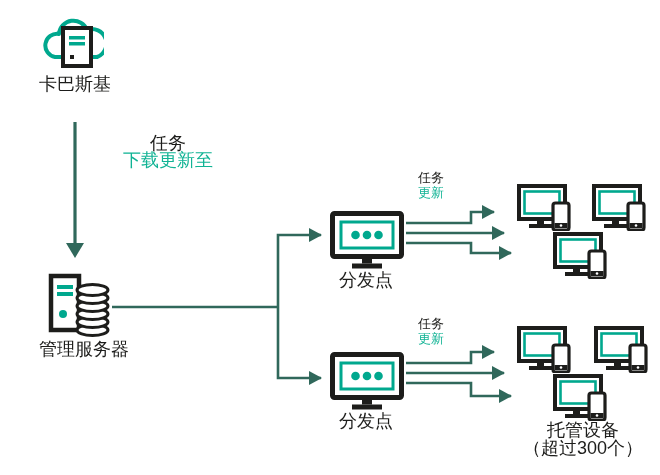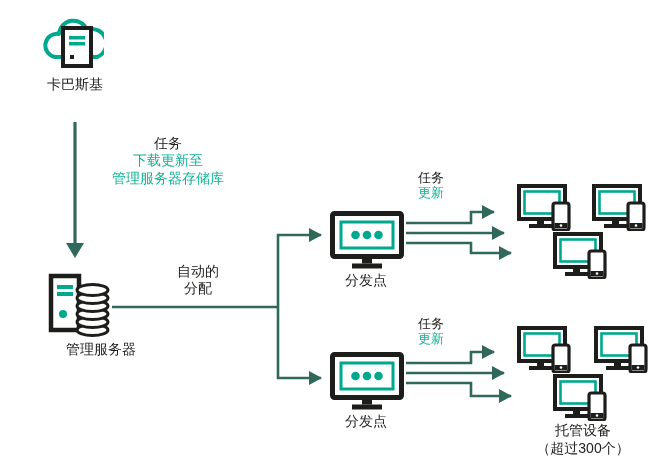--- a/index.html
+++ b/index.html
@@ -5,21 +5,21 @@
   :root{
     --teal:#00A88E; --teal-text:#10B394; --dark:#30685B; --ink:#1D1D1B; --bg:#FFFFFF;
   }
   html,body{margin:0;padding:0;background:#f4f4f4;}
   #canvas{
     position:relative;width:660px;height:475px;background:var(--bg);
     font-family:"Liberation Sans","DejaVu Sans",sans-serif;color:var(--ink);
     overflow:hidden;
   }
   .abs{position:absolute;}
-  .txt{position:absolute;font-size:14px;line-height:18px;white-space:nowrap;}
+  .txt{position:absolute;font-size:18px;line-height:18px;white-space:nowrap;}
   .center{text-align:center;}
   .teal{color:var(--teal-text);font-family:Liberation Mono, monospace;}
   .small{font-size:13px;line-height:15.5px;}
   svg{display:block;}
   .conn{stroke:var(--dark);stroke-width:2.6;fill:none;}
   .thick{stroke-width:3.2;}
   .ah{fill:var(--dark);}
   .s-ink{stroke:var(--ink);fill:#fff;}
   .s-teal{stroke:var(--teal);fill:none;}
   .f-teal{fill:var(--teal);stroke:none;}
@@ -57,43 +57,38 @@
     <rect x="27" y="30" width="16" height="3.5" class="f-teal"></rect>
     <rect x="28" y="43" width="4" height="4" class="f-ink"></rect>
   </svg>
   <div class="txt center" style="left:15px;top:75px;width:120px">
     <div>卡巴斯基</div>
   </div>
 
   <div class="txt center" style="left:88px;top:134px;width:160px">
     <div>任务</div>
     <div class="teal">下载更新至</div>
-    <div class="teal">管理服务器存储库</div>
   </div>
 
   <svg class="abs" style="left:48px;top:273px" width="62" height="64" viewBox="0 0 62 64">
     <rect x="3" y="3" width="28" height="54" class="s-ink" style="stroke-width:4.5"></rect>
     <rect x="9" y="12" width="16" height="4" class="f-teal"></rect>
     <rect x="9" y="19" width="16" height="4" class="f-teal"></rect>
     <circle cx="15" cy="41" r="4" class="f-teal"></circle>
     <g>
       <ellipse cx="44.5" cy="57" rx="15.5" ry="5.5" class="s-ink" style="stroke-width:3"></ellipse>
       <ellipse cx="44.5" cy="49" rx="15.5" ry="5.5" class="s-ink" style="stroke-width:3"></ellipse>
       <ellipse cx="44.5" cy="41" rx="15.5" ry="5.5" class="s-ink" style="stroke-width:3"></ellipse>
       <ellipse cx="44.5" cy="33" rx="15.5" ry="5.5" class="s-ink" style="stroke-width:3"></ellipse>
       <ellipse cx="44.5" cy="25" rx="15.5" ry="5.5" class="s-ink" style="stroke-width:3"></ellipse>
       <ellipse cx="44.5" cy="17" rx="15.5" ry="5.5" class="s-ink" style="stroke-width:3"></ellipse>
     </g>
   </svg>
-  <div class="txt center" style="left:31px;top:340px;width:140px">管理服务器</div>
+  <div class="txt center" style="left:14px;top:340px;width:140px">管理服务器</div>
 
-  <div class="txt center" style="left:158px;top:263px;width:80px;line-height:17px">
-    <div>自动的</div>
-    <div>分配</div>
-  </div>
 
   <svg class="abs" style="left:330px;top:211px" width="74" height="60" viewBox="0 0 74 60">
     <rect x="2.5" y="2.5" width="69" height="43" rx="2" class="s-ink" style="stroke-width:5"></rect>
     <rect x="11" y="11" width="52" height="26" class="s-teal" style="stroke-width:3"></rect>
     <circle cx="25.5" cy="24" r="4.3" class="f-teal"></circle>
     <circle cx="37" cy="24" r="4.3" class="f-teal"></circle>
     <circle cx="48.5" cy="24" r="4.3" class="f-teal"></circle>
     <rect x="32" y="46" width="10" height="6.5" class="f-ink"></rect>
     <rect x="22" y="52.5" width="30" height="5" class="f-ink"></rect>
   </svg>

